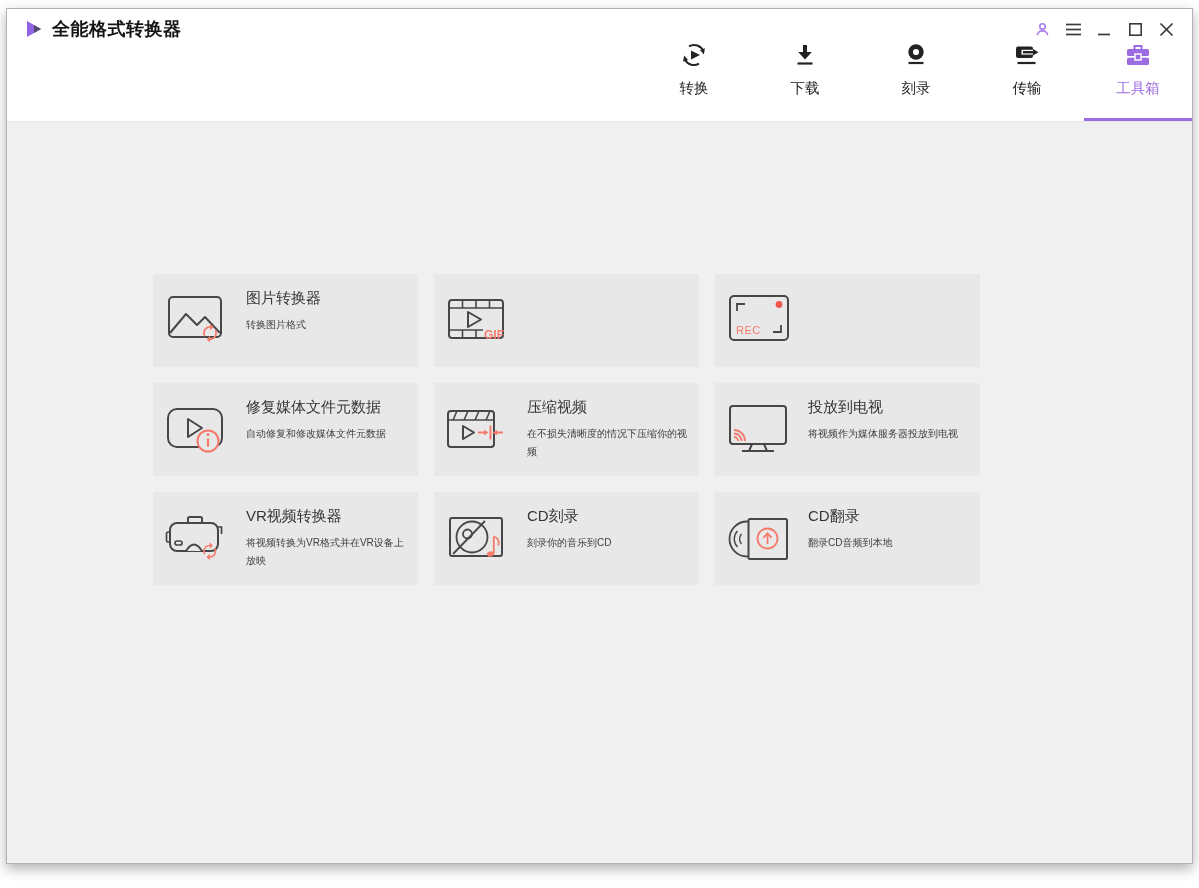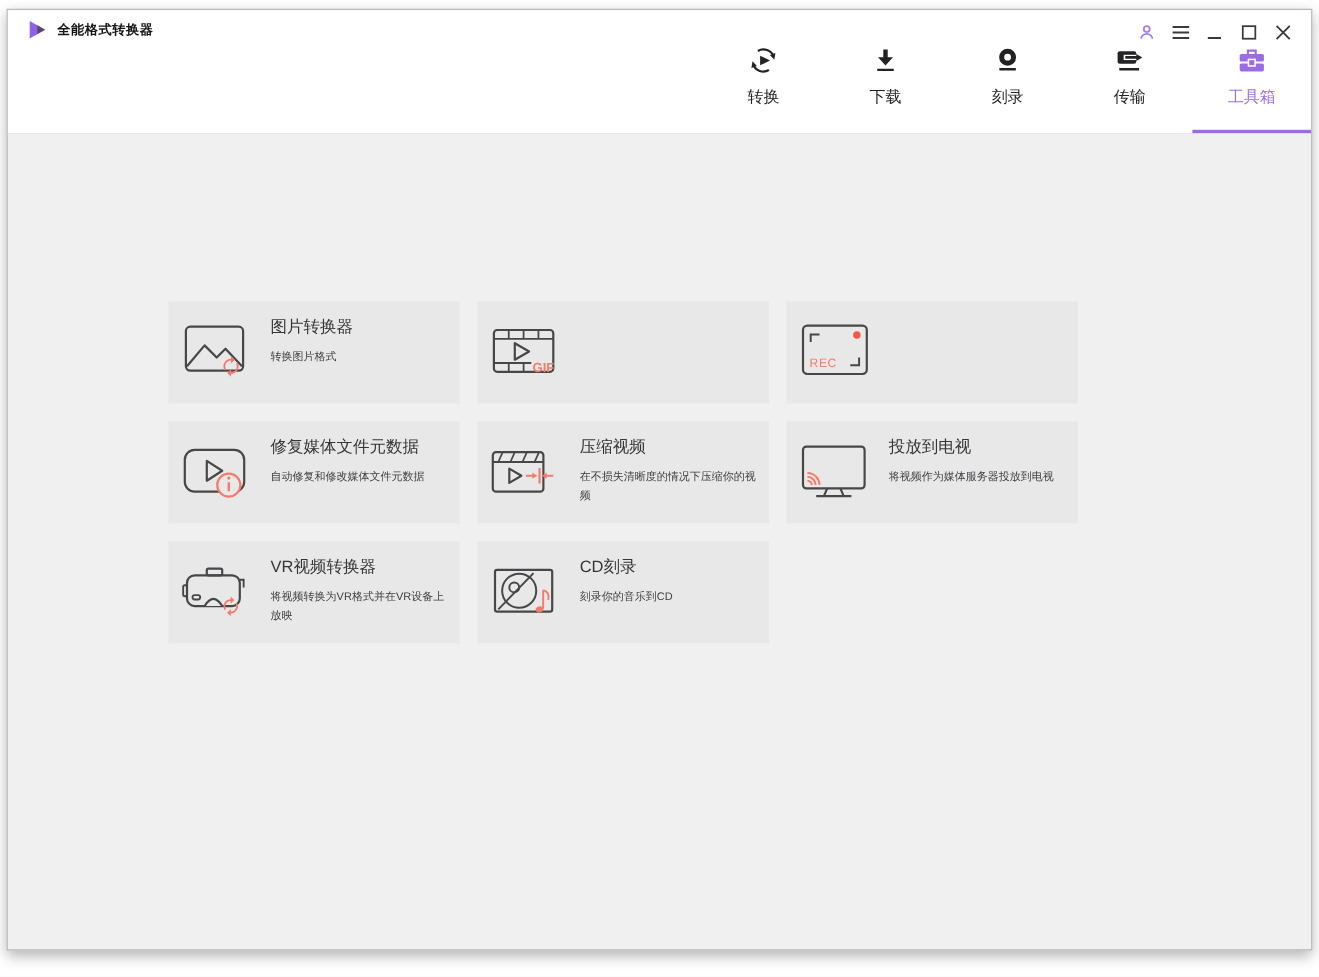--- a/index.html
+++ b/index.html
@@ -21,21 +21,21 @@
     box-shadow:0 5px 12px rgba(0,0,0,.30);
     overflow:hidden;
   }
   
   .header{
     position:relative; height:113px; background:var(--header-bg);
     border-bottom:1px solid #e7e5ee;
   }
   .titlebar{ position:absolute; left:18px; top:8px; display:flex; align-items:center; gap:9px;}
   .logo{ width:18px; height:20px; display:block;}
-  .app-title{ font-size:12px; font-weight:bold; color:var(--title-ink); letter-spacing:.5px;}
+  .app-title{ font-size:18px; font-weight:bold; color:var(--title-ink); letter-spacing:.5px;}
   .win-controls{ position:absolute; right:14px; top:10px; display:flex; align-items:center; gap:7px;}
   .ctrl{ width:24px; height:20px; display:flex; align-items:center; justify-content:center; cursor:pointer;}
   .ctrl svg{ display:block;}
   
   .nav{
     position:absolute; top:30px; bottom:0; left:24px; right:0;
     display:flex; justify-content:flex-end; gap:3px;
   }
   .tab{
     position:relative; width:108px; padding-top:2px;
@@ -306,15 +306,34 @@
           <path d="M49.8,43.5 V26.5"></path>
           <path d="M49.8,26.5 C53.2,27.5 55.6,30.5 54.4,35.5"></path>
         </g>
       </svg>
       <div class="card-text">
         <div class="card-title">CD刻录</div>
         <div class="card-desc">刻录你的音乐到CD</div>
       </div>
     </div>
 
+    <div class="card">
+      <svg class="card-icon" viewBox="0 0 76 58">
+        <circle cx="22" cy="29" r="17.5" fill="none" stroke="#47474a" stroke-width="1.8"></circle>
+        <g fill="none" stroke="#47474a" stroke-width="1.4">
+          <path d="M12.5,21 a11.5,11.5 0 0 0 0,16"></path>
+          <path d="M16.5,24 a7.5,7.5 0 0 0 0,10"></path>
+        </g>
+        <rect x="23.5" y="9" width="38.5" height="40" rx="1.5" fill="#e9e8e8" stroke="#47474a" stroke-width="2"></rect>
+        <g fill="none" stroke="#f47b6c" stroke-width="1.8">
+          <circle cx="42.5" cy="28.5" r="10"></circle>
+          <line x1="42.5" y1="34" x2="42.5" y2="24.5"></line>
+          <path d="M38.3,27.8 L42.5,23.3 L46.7,27.8"></path>
+        </g>
+      </svg>
+      <div class="card-text">
+        <div class="card-title">CD翻录</div>
+        <div class="card-desc">翻录CD音频到本地</div>
+      </div>
+    </div>
 
   </div>
 </div>
 
 </body></html>

